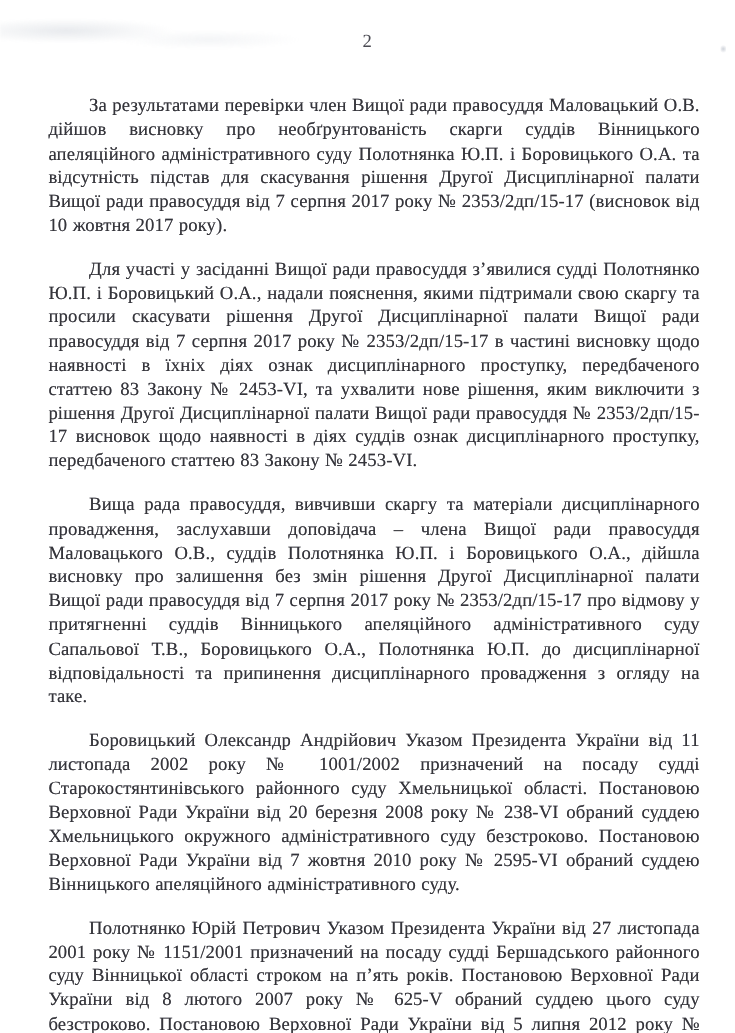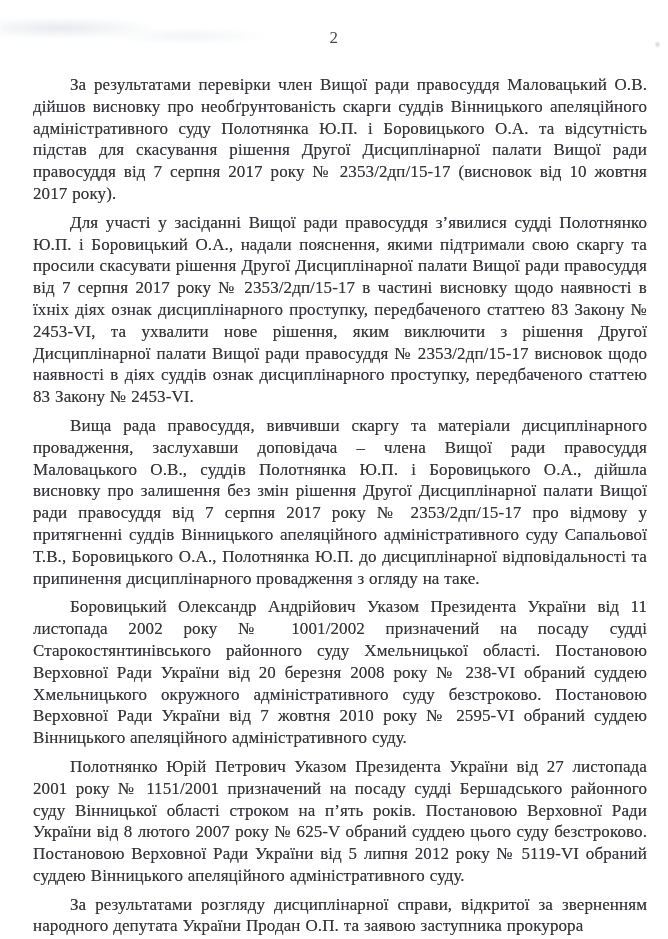--- a/index.html
+++ b/index.html
@@ -58,21 +58,21 @@
     left: 26px;
     width: 628px;
     text-align: justify;
     font-size: 17px;
     line-height: 21.8px;
     letter-spacing: 0.1px;
     word-spacing: 0.5px;
     text-shadow: 0 0 0.45px rgba(58,58,68,0.65);
   }
   .doc-body p {
-    margin: 7px;
+    margin: 18px;
     padding: 0;
     text-indent: 37px;
   }
 </style>
 </head>
 <body>
 
 <div class="scan-page">
 
   <div class="scan-smudge"></div>

